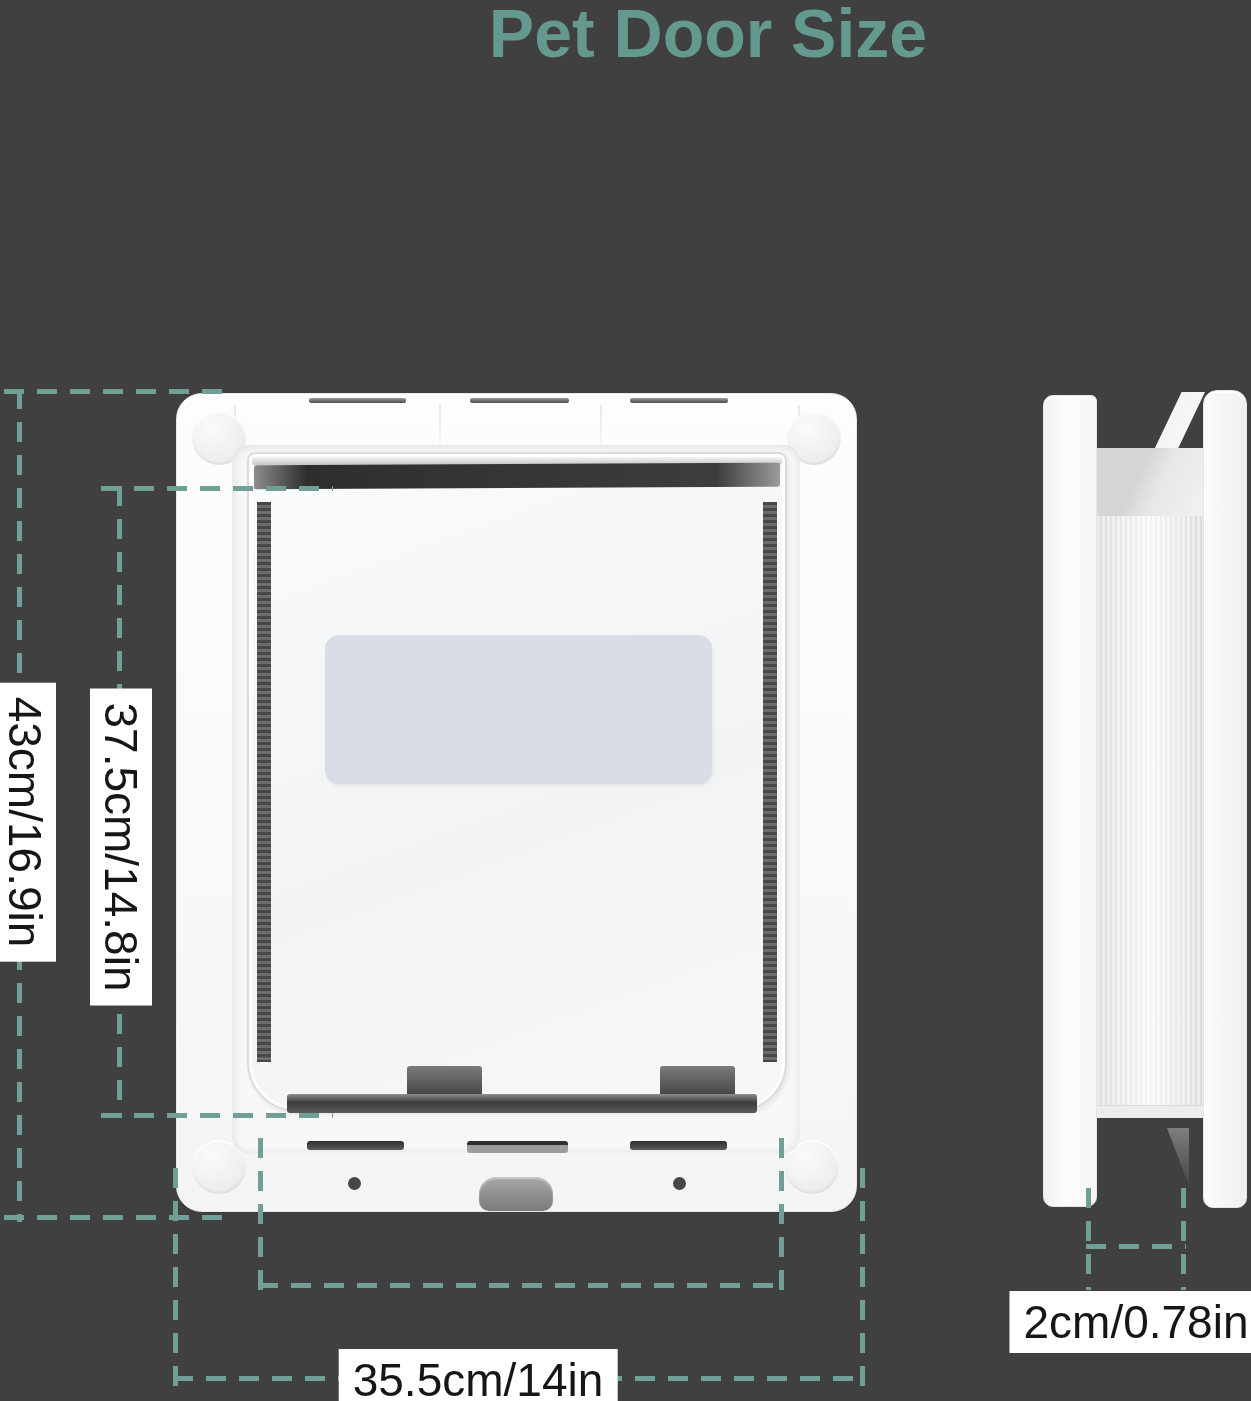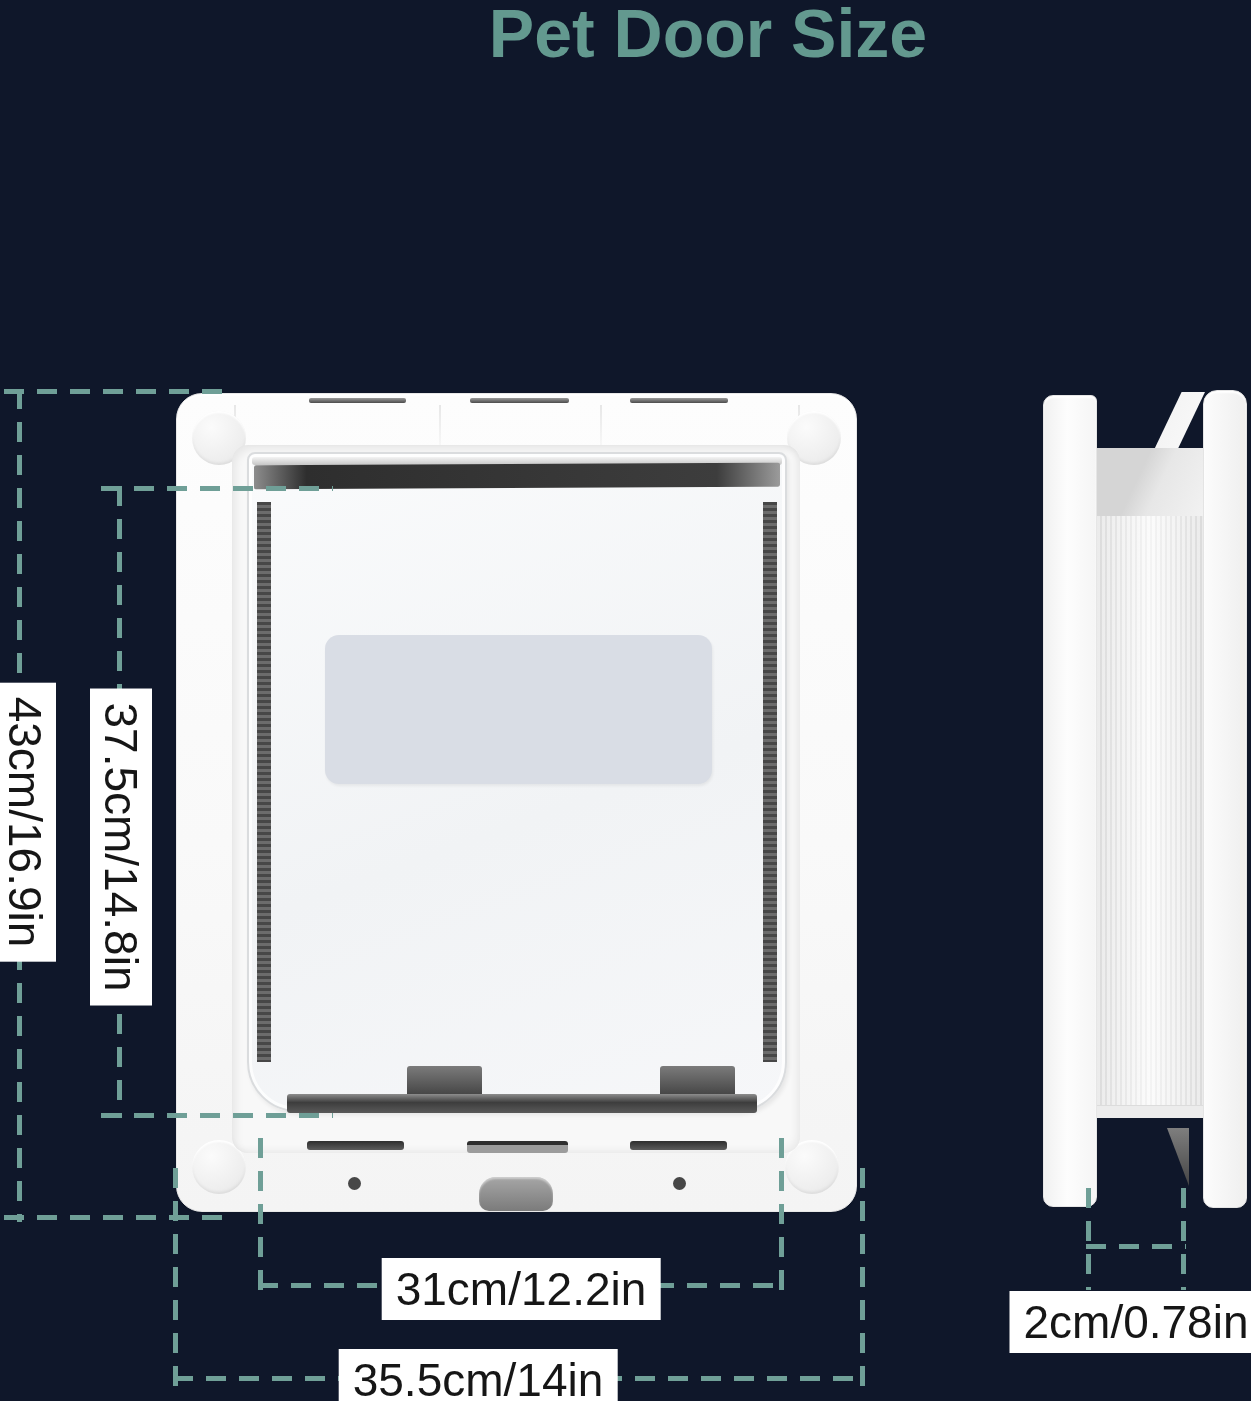--- a/index.html
+++ b/index.html
@@ -1,17 +1,17 @@
 <!DOCTYPE html>
 <html><head>
 <meta charset="utf-8">
 <style>
   html,body { margin:0; padding:0; background:#ffffff; }
   .canvas {
-    position:relative; width:1251px; height:1401px; background:#0f172a;
+    position:relative; width:1251px; height:1401px; background:#404040;
     overflow:hidden; font-family:"Liberation Sans","DejaVu Sans",sans-serif;
   }
   .abs { position:absolute; }
 
   
   .title {
     position:absolute; top:-6px; left:708px; transform:translateX(-50%);
     font-size:68px; font-weight:700; color:#63998f; white-space:nowrap; letter-spacing:0px;
   }
   .badge {
@@ -168,21 +168,20 @@
   <div class="dim-label v" style="left:25px;top:822px;">43cm/16.9in</div>
 
   <div class="dh" style="left:101px;top:486px;width:232px;"></div>
   <div class="dv" style="left:117px;top:486px;height:632px;"></div>
   <div class="dh" style="left:101px;top:1113px;width:232px;"></div>
   <div class="dim-label v" style="left:121px;top:847px;">37.5cm/14.8in</div>
 
   <div class="dv" style="left:258px;top:1138px;height:163px;"></div>
   <div class="dv" style="left:779px;top:1138px;height:163px;"></div>
   <div class="dh" style="left:258px;top:1283px;width:526px;"></div>
-  <div class="dim-label h" style="left:521px;top:1289px;">31cm/12.2in</div>
 
   <div class="dv" style="left:173px;top:1168px;height:230px;"></div>
   <div class="dv" style="left:860px;top:1168px;height:230px;"></div>
   <div class="dh" style="left:173px;top:1376px;width:692px;"></div>
   <div class="dim-label h" style="left:478px;top:1380px;">35.5cm/14in</div>
 
   <div class="dv" style="left:1086px;top:1188px;height:102px;"></div>
   <div class="dv" style="left:1181px;top:1188px;height:102px;"></div>
   <div class="dh" style="left:1086px;top:1244px;width:100px;"></div>
   <div class="dim-label h" style="left:1136px;top:1322px;">2cm/0.78in</div>

